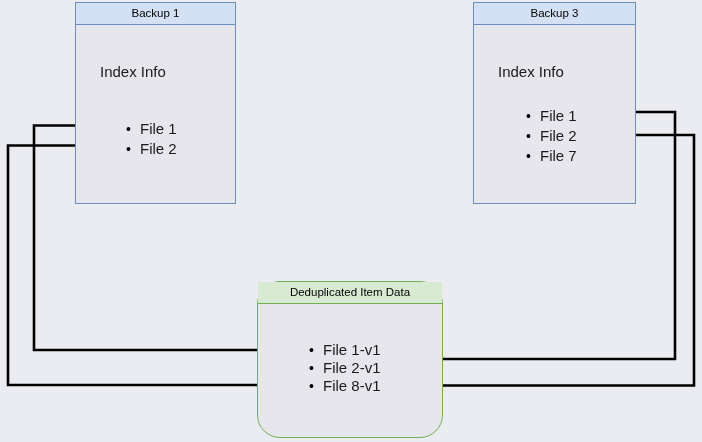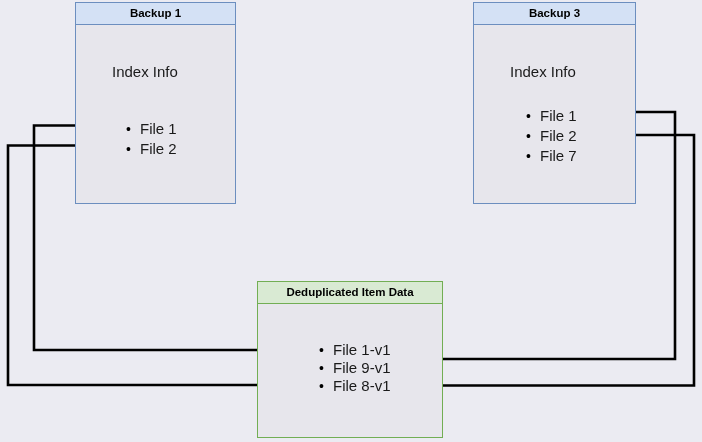--- a/index.html
+++ b/index.html
@@ -33,40 +33,39 @@
     background: #e7e6ec;
   }
   .box.green {
     border-color: #72ae54;
   }
   .box-header {
     box-sizing: border-box;
     height: 22px;
     line-height: 21px;
     text-align: center;
-    font-weight: bold;
+    font-weight: normal;
     font-size: 11.5px;
     color: #000;
     background: #d4e1f5;
     border-bottom: 1.5px solid #6c8ebf;
   }
   .box.green .box-header {
     background: #d9ead3;
     border-bottom-color: #72ae54;
   }
   .box-body {
     position: relative;
     height: calc(100% - 22px);
   }
   .index-label {
     position: absolute;
     font-size: 15px;
     color: #1a1a1a;
     white-space: nowrap;
-    margin-left: 12px;
   }
   .file-list {
     position: absolute;
     margin: 0;
     padding: 0;
     list-style: none;
   }
   .file-list li {
     position: relative;
     font-size: 15px;
@@ -129,24 +128,24 @@
     <div class="box-body">
       <div class="index-label" style="left:24px; top:38px;">Index Info</div>
       <ul class="file-list" style="left:52px; top:81px;">
         <li>File 1</li>
         <li>File 2</li>
         <li>File 7</li>
       </ul>
     </div>
   </div>
 
-  <div class="box green" style="left:257px; top:281px; width:186px; height:157px;">
+  <div class="box green" style="left:257px; top:281px; width:186px; height:157px;border-radius:23px;">
     <div class="box-header">Deduplicated Item Data</div>
     <div class="box-body">
-      <ul class="file-list dedup-list" style="left:61px; top:37px;">
+      <ul class="file-list dedup-list" style="left:51px; top:37px;">
         <li>File 1-v1</li>
-        <li>File 9-v1</li>
+        <li>File 2-v1</li>
         <li>File 8-v1</li>
       </ul>
     </div>
   </div>
 
 </div>
 
 </body></html>

